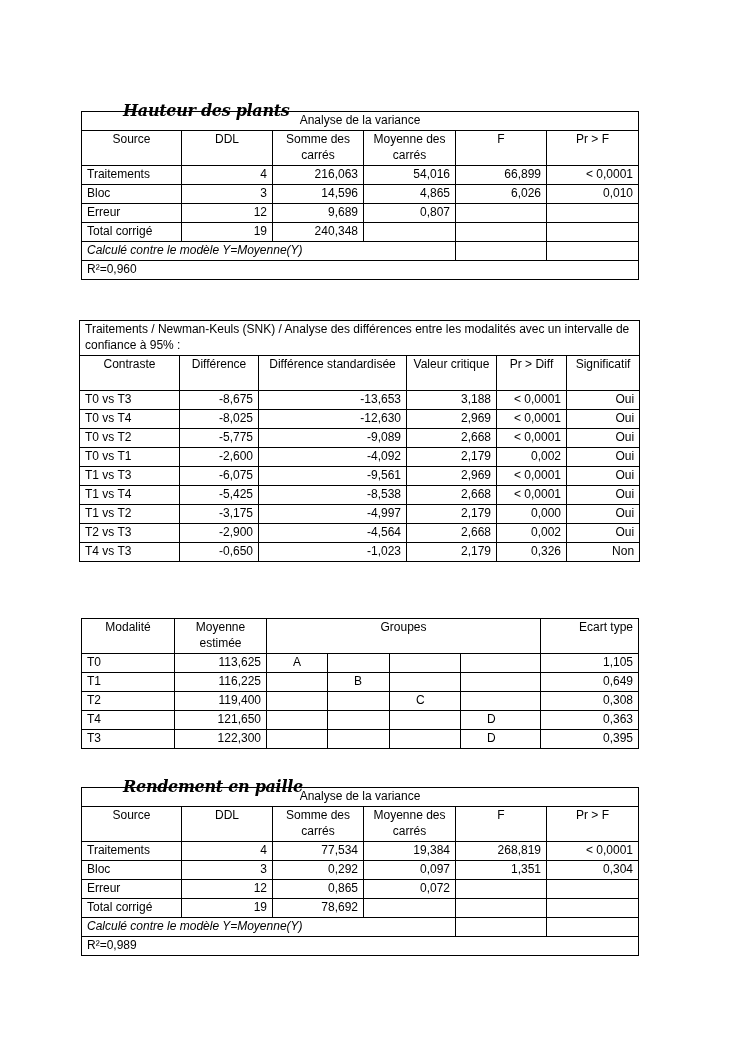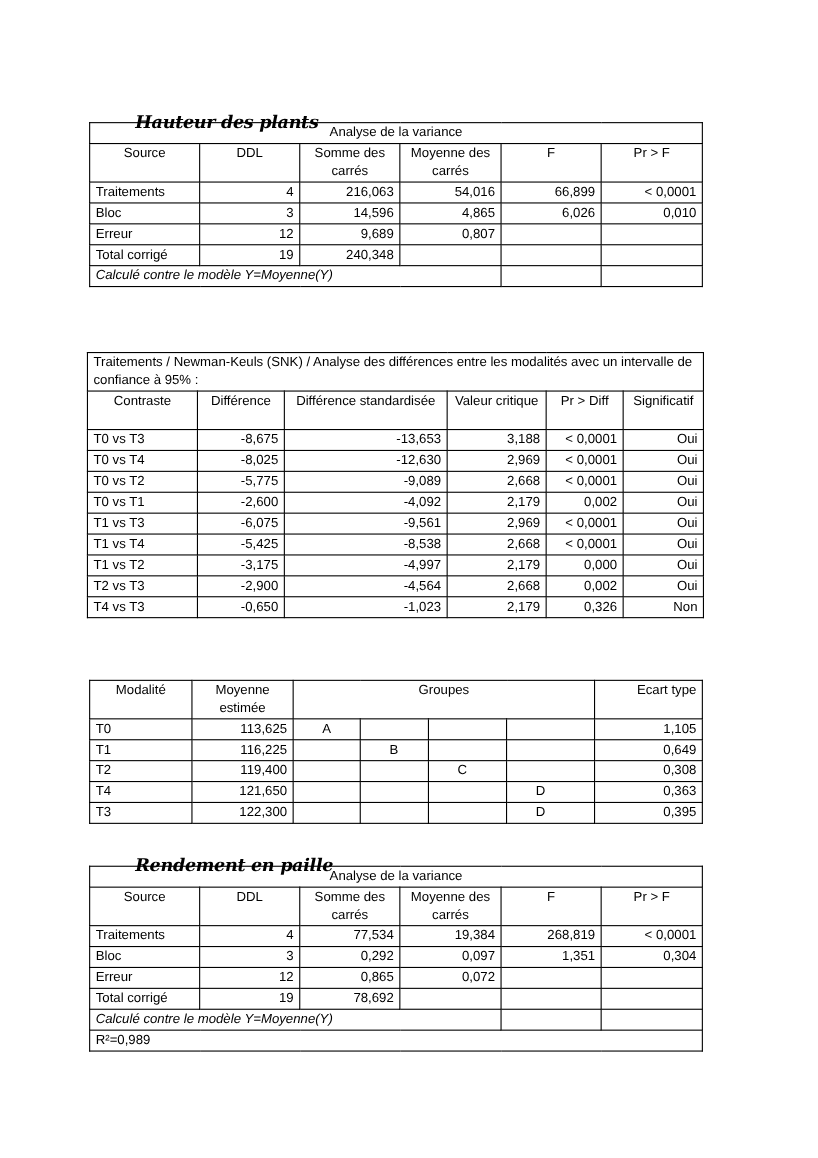--- a/index.html
+++ b/index.html
@@ -85,20 +85,23 @@
         <td class="r"></td>
         <td class="r"></td>
       </tr>
     </tbody>
   <tbody>
       <tr>
     <td class="l it" colspan="4">Calculé contre le modèle Y=Moyenne(Y)</td>
     <td></td>
     <td></td>
   </tr>
+  <tr>
+    <td class="l" colspan="6">R²=0,960</td>
+  </tr>
 </tbody>
   </table>
 
 <table id="t2">
   <colgroup>
       <col style="width:100px">
       <col style="width:79px">
       <col style="width:148px">
       <col style="width:90px">
       <col style="width:70px">

